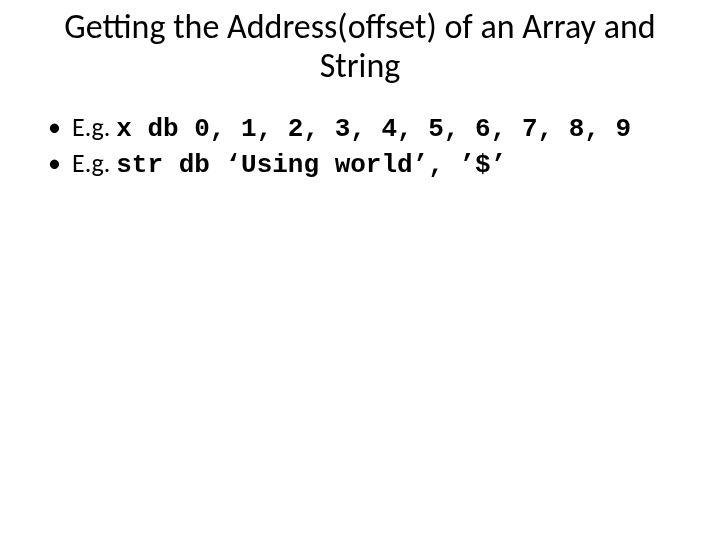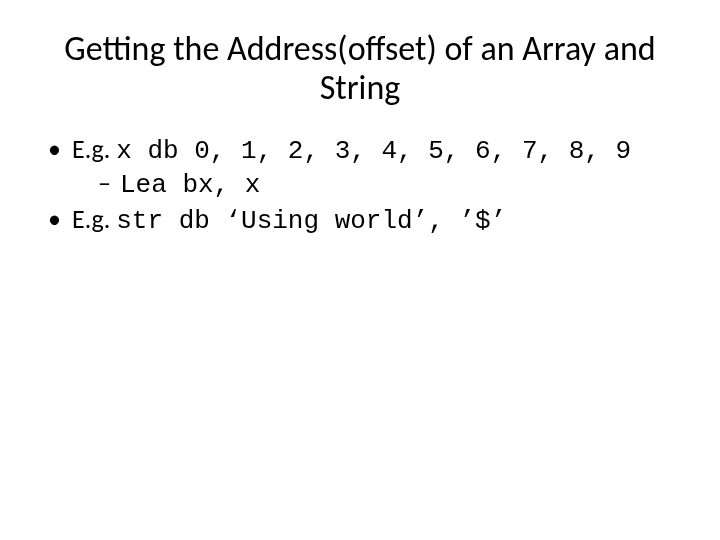--- a/index.html
+++ b/index.html
@@ -8,21 +8,21 @@
     width: 720px;
     height: 540px;
     background: #ffffff;
     font-family: Calibri, "Segoe UI", Arial, sans-serif;
     color: #000000;
   }
   .slide {
     width: 720px;
     height: 536px;
     box-sizing: border-box;
-    padding: 24px 30px 20px 30px;
+    padding: 2px 30px 20px 30px;
   }
   .title {
     font-size: 34px;
     text-align: center;
     line-height: 1.15;
     margin: 5px 0 28px 0;
     font-weight: 400;
   }
   .body {
     font-size: 26px;
@@ -58,37 +58,32 @@
   ul.lvl2 > li::before {
     content: "–";
     position: absolute;
     left: 0;
     top: 0;
     font-size: 26px;
     line-height: 1.15;
   }
   .mono {
     font-family: "Courier New", Courier, monospace;
-    font-weight: normal;
+    font-weight: bold;
   }
 </style>
 </head>
 <body>
 <div class="slide">
   <div class="title">Getting the Address(offset) of an Array and String</div>
   <div class="body">
     <ul class="lvl1">
       <li>
         <span>E.g. </span>
         <span class="mono">x db 0, 1, 2, 3, 4, 5, 6, 7, 8, 9</span>
-        <ul class="lvl2">
-          <li>
-            <span class="mono">Lea bx, x</span>
-          </li>
-        </ul>
       </li>
       <li>
         <span>E.g. </span>
         <span class="mono">str db ‘Using world’, ’$’</span>
       </li>
     </ul>
   </div>
 </div>
 
 </body></html>

